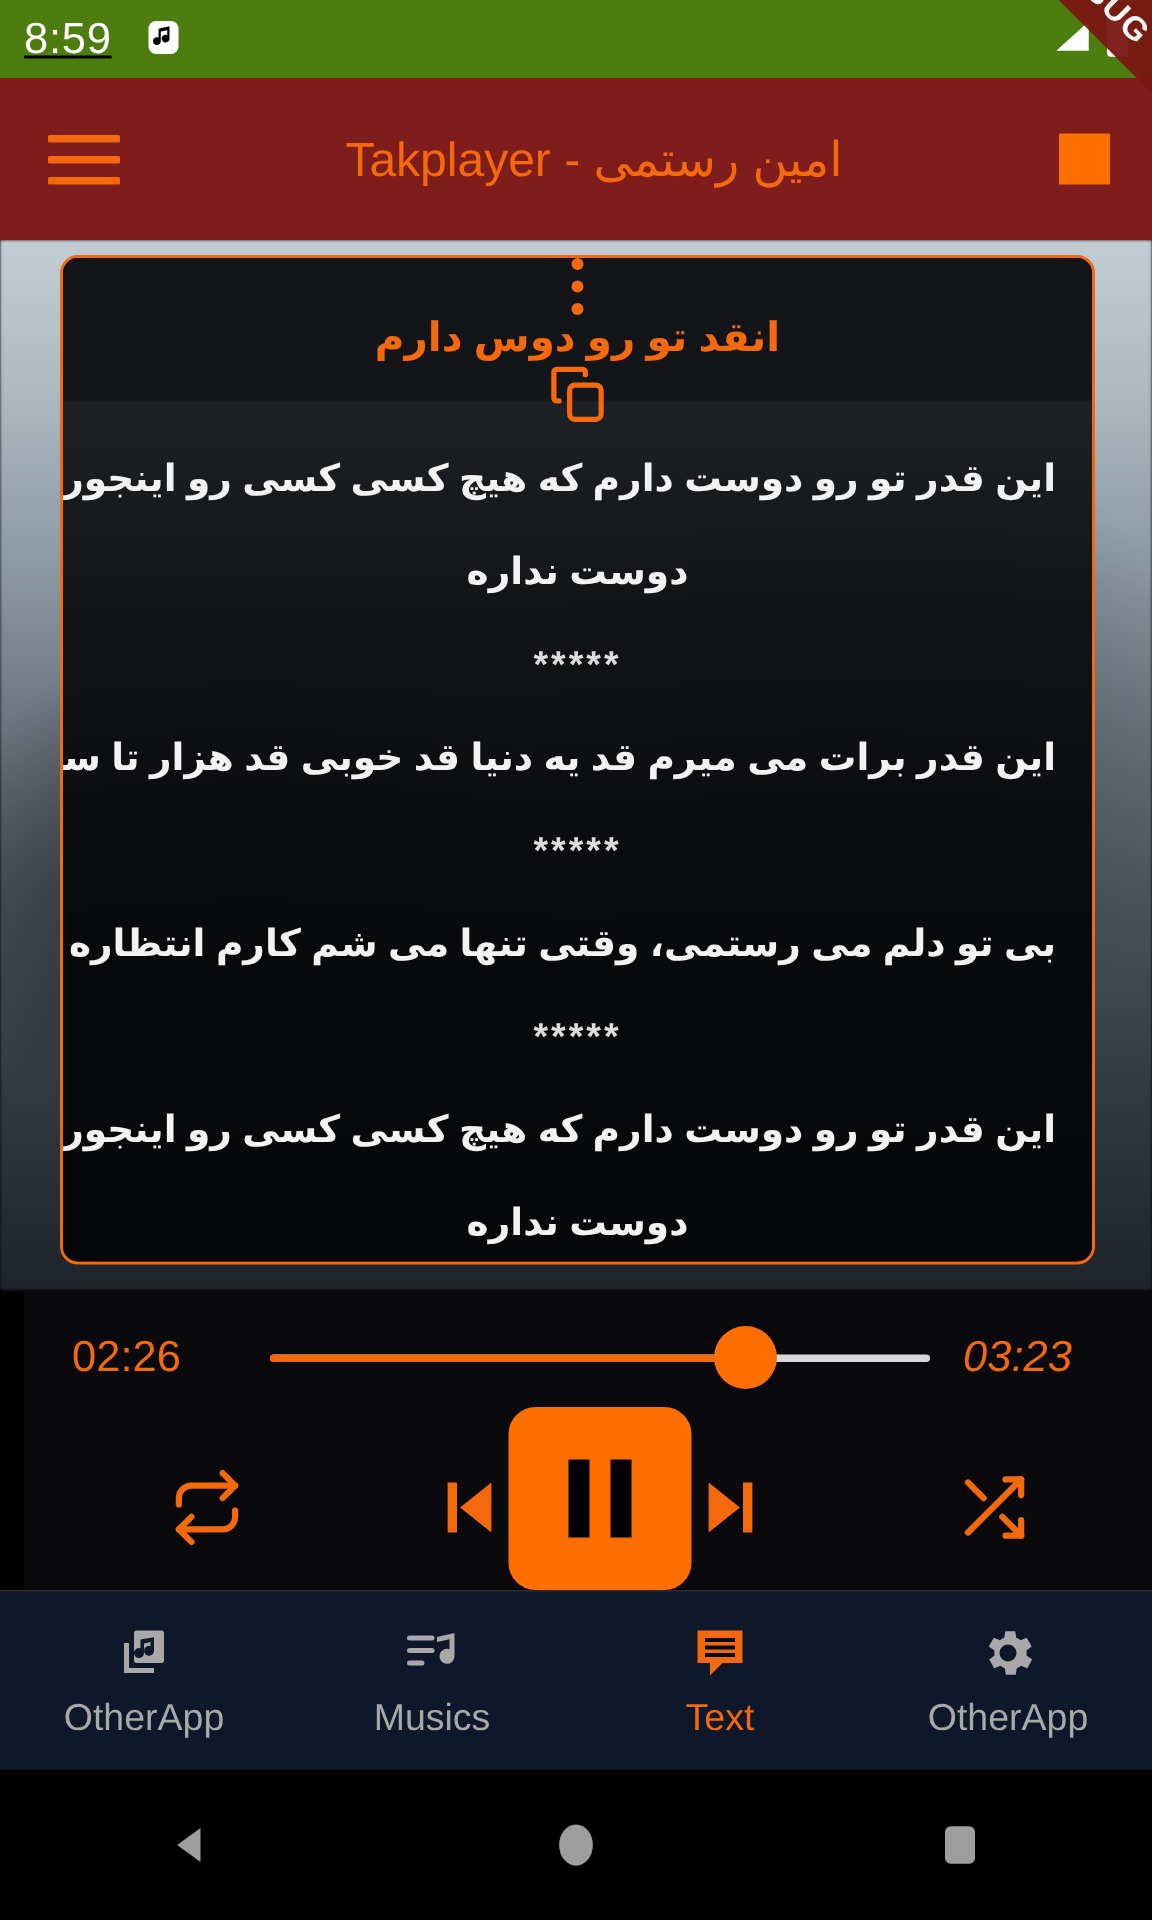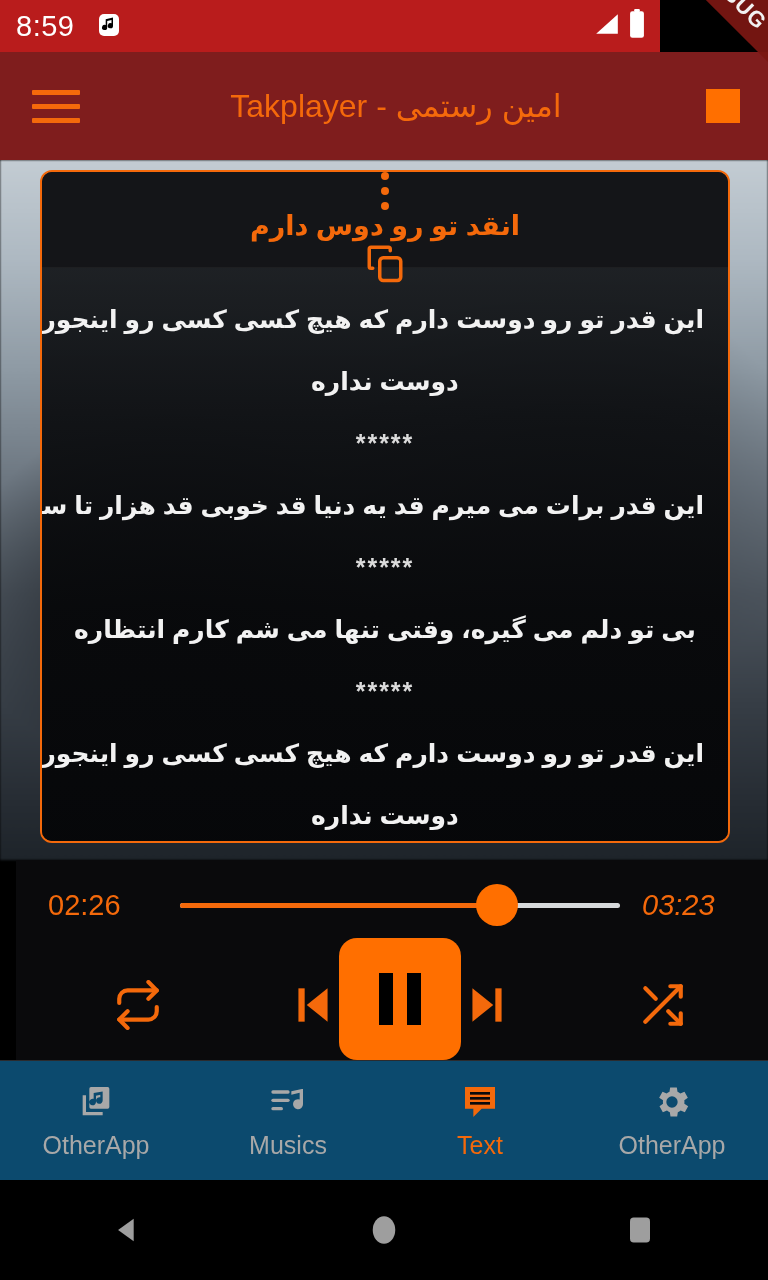--- a/index.html
+++ b/index.html
@@ -17,26 +17,27 @@
     width: 768px;
     height: 1280px;
     background: #000;
     overflow: hidden;
   }
 
   
   #status-bar {
     position: absolute;
     top: 0; left: 0;
-    width: 660px;
+    width: 768px;
     height: 52px;
-    background: #b91c1c;
+    background: #4d7c0f;
     display: flex;
     align-items: center;
     z-index: 40;
+    text-decoration: underline;
   }
   #status-clock {
     color: #fff;
     font-size: 29px;
     margin-left: 16px;
     letter-spacing: 0.5px;
   }
   #status-note-icon {
     margin-left: 22px;
     width: 26px; height: 28px;
@@ -309,21 +310,21 @@
     width: 14px; height: 52px;
     background: #000;
   }
 
   
   #bottom-nav {
     position: absolute;
     top: 1060px; left: 0;
     width: 768px;
     height: 120px;
-    background: #0c4a6e;
+    background: #0f172a;
     border-top: 1px solid #2b2b2e;
     display: flex;
     align-items: center;
     z-index: 25;
   }
   .nav-item {
     flex: 1;
     height: 120px;
     display: flex;
     flex-direction: column;
@@ -378,21 +379,21 @@
         </svg>
       </div>
     </div>
 
     <div id="lyrics-body">
       <div class="lyric-line">این قدر تو رو دوست دارم که هیچ کسی کسی رو اینجوری</div>
       <div class="lyric-line">دوست نداره</div>
       <div class="lyric-sep">*****</div>
       <div class="lyric-line">این قدر برات می میرم قد یه دنیا قد خوبی قد هزار تا ستاره</div>
       <div class="lyric-sep">*****</div>
-      <div class="lyric-line">بی تو دلم می گیره، وقتی تنها می شم کارم انتظاره</div>
+      <div class="lyric-line">بی تو دلم می رستمی، وقتی تنها می شم کارم انتظاره</div>
       <div class="lyric-sep">*****</div>
       <div class="lyric-line">این قدر تو رو دوست دارم که هیچ کسی کسی رو اینجوری</div>
       <div class="lyric-line">دوست نداره</div>
 
     </div>
   </div>
 
   <div id="player">
     <div id="progress-row">
       <div class="time-label" id="time-current">02:26</div>

